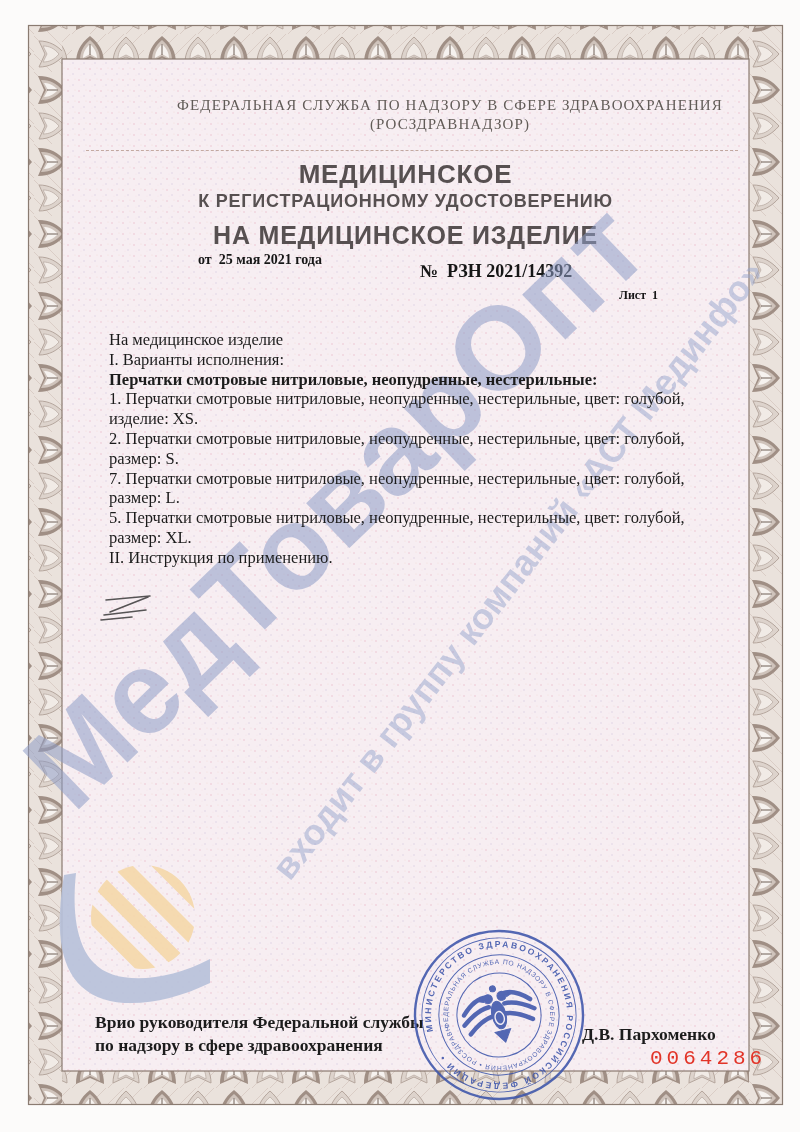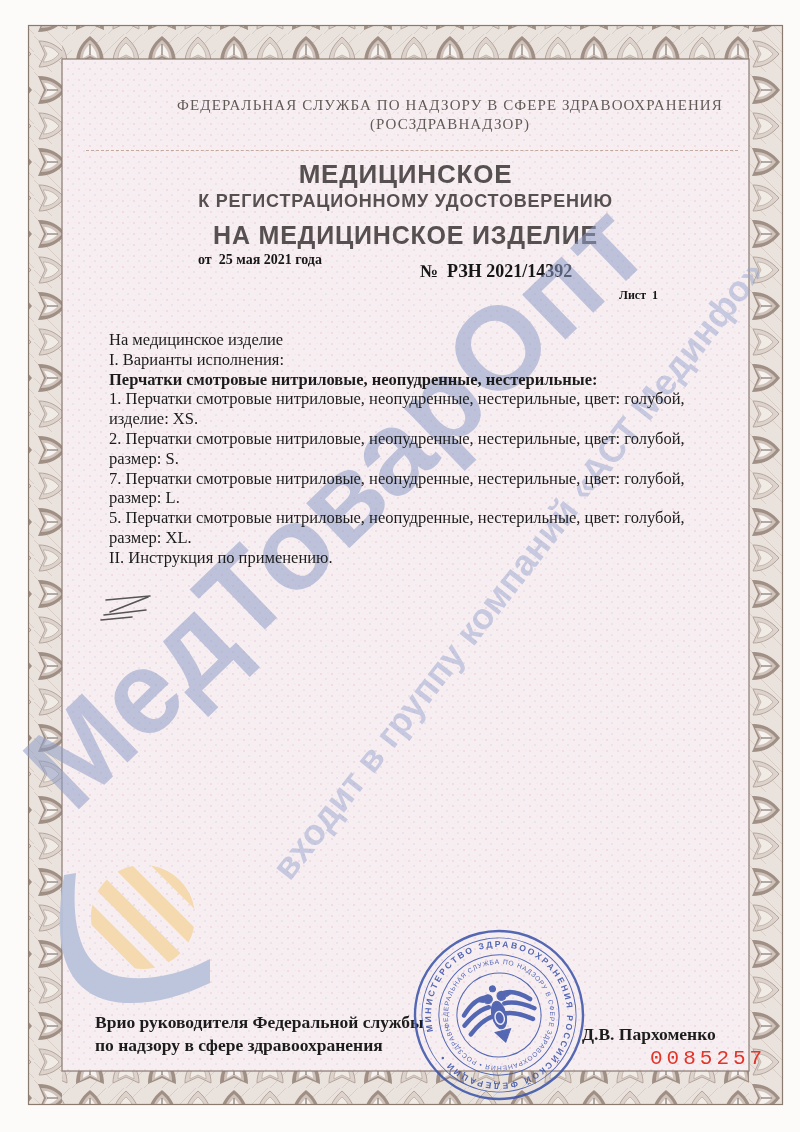--- a/index.html
+++ b/index.html
@@ -154,21 +154,21 @@
       <path d="M10,8 L54,4"></path>
       <path d="M52,5 L14,20"></path>
       <path d="M8,23 L50,18"></path>
       <path d="M5,28 L36,25"></path>
     </g>
   </svg>
 
   <div class="abs sig sig1">Врио руководителя Федеральной службы</div>
   <div class="abs sig sig2">по надзору в сфере здравоохранения</div>
   <div class="abs name">Д.В. Пархоменко</div>
-  <div class="abs serial">0085257</div>
+  <div class="abs serial">0064286</div>
 
   <svg class="abs stamp" width="200" height="200" viewBox="0 0 200 200">
     <defs>
       <path id="sp1" d="M100,100 m-68,0 a68,68 0 1,1 136,0 a68,68 0 1,1 -136,0"></path>
       <path id="sp2" d="M100,100 m-51,0 a51,51 0 1,1 102,0 a51,51 0 1,1 -102,0"></path>
     </defs>
     <g transform="rotate(-14 100 100)" opacity="0.88">
       <circle cx="100" cy="100" r="84" fill="none" stroke="#3d55ab" stroke-width="2.4"></circle>
       <circle cx="100" cy="100" r="77" fill="none" stroke="#3d55ab" stroke-width="1"></circle>
       <circle cx="100" cy="100" r="60" fill="none" stroke="#3d55ab" stroke-width="1"></circle>

